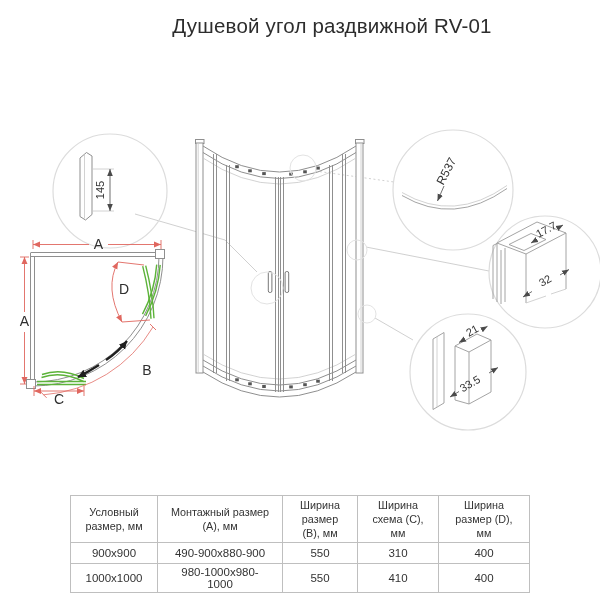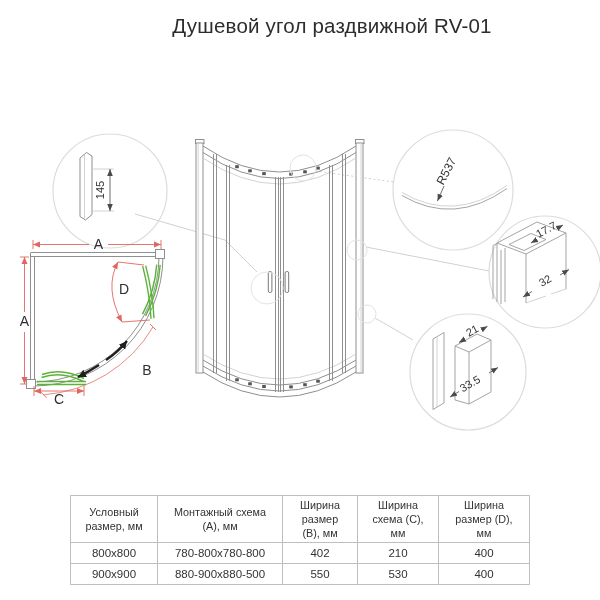--- a/index.html
+++ b/index.html
@@ -219,35 +219,35 @@
   <colgroup>
     <col style="width:87px">
       <col style="width:125px">
       <col style="width:75px">
       <col style="width:81px">
       <col style="width:91px">
   </colgroup>
   <thead>
     <tr>
       <th>Условный размер, мм</th>
-      <th>Монтажный схема (A), мм</th>
+      <th>Монтажный размер (A), мм</th>
       <th>Ширина размер (B), мм</th>
       <th>Ширина схема (C), мм</th>
       <th>Ширина размер (D), мм</th>
     </tr>
   </thead>
   <tbody>
     <tr>
-      <td>800x800</td>
-      <td>780-800x780-800</td>
-      <td>402</td>
-      <td>210</td>
+      <td>900x900</td>
+      <td>490-900x880-900</td>
+      <td>550</td>
+      <td>310</td>
       <td>400</td>
     </tr>
     <tr>
-      <td>900x900</td>
-      <td>880-900x880-500</td>
+      <td>1000x1000</td>
+      <td>980-1000x980-1000</td>
       <td>550</td>
-      <td>530</td>
+      <td>410</td>
       <td>400</td>
     </tr>
   </tbody>
 </table>
 
 </body></html>

